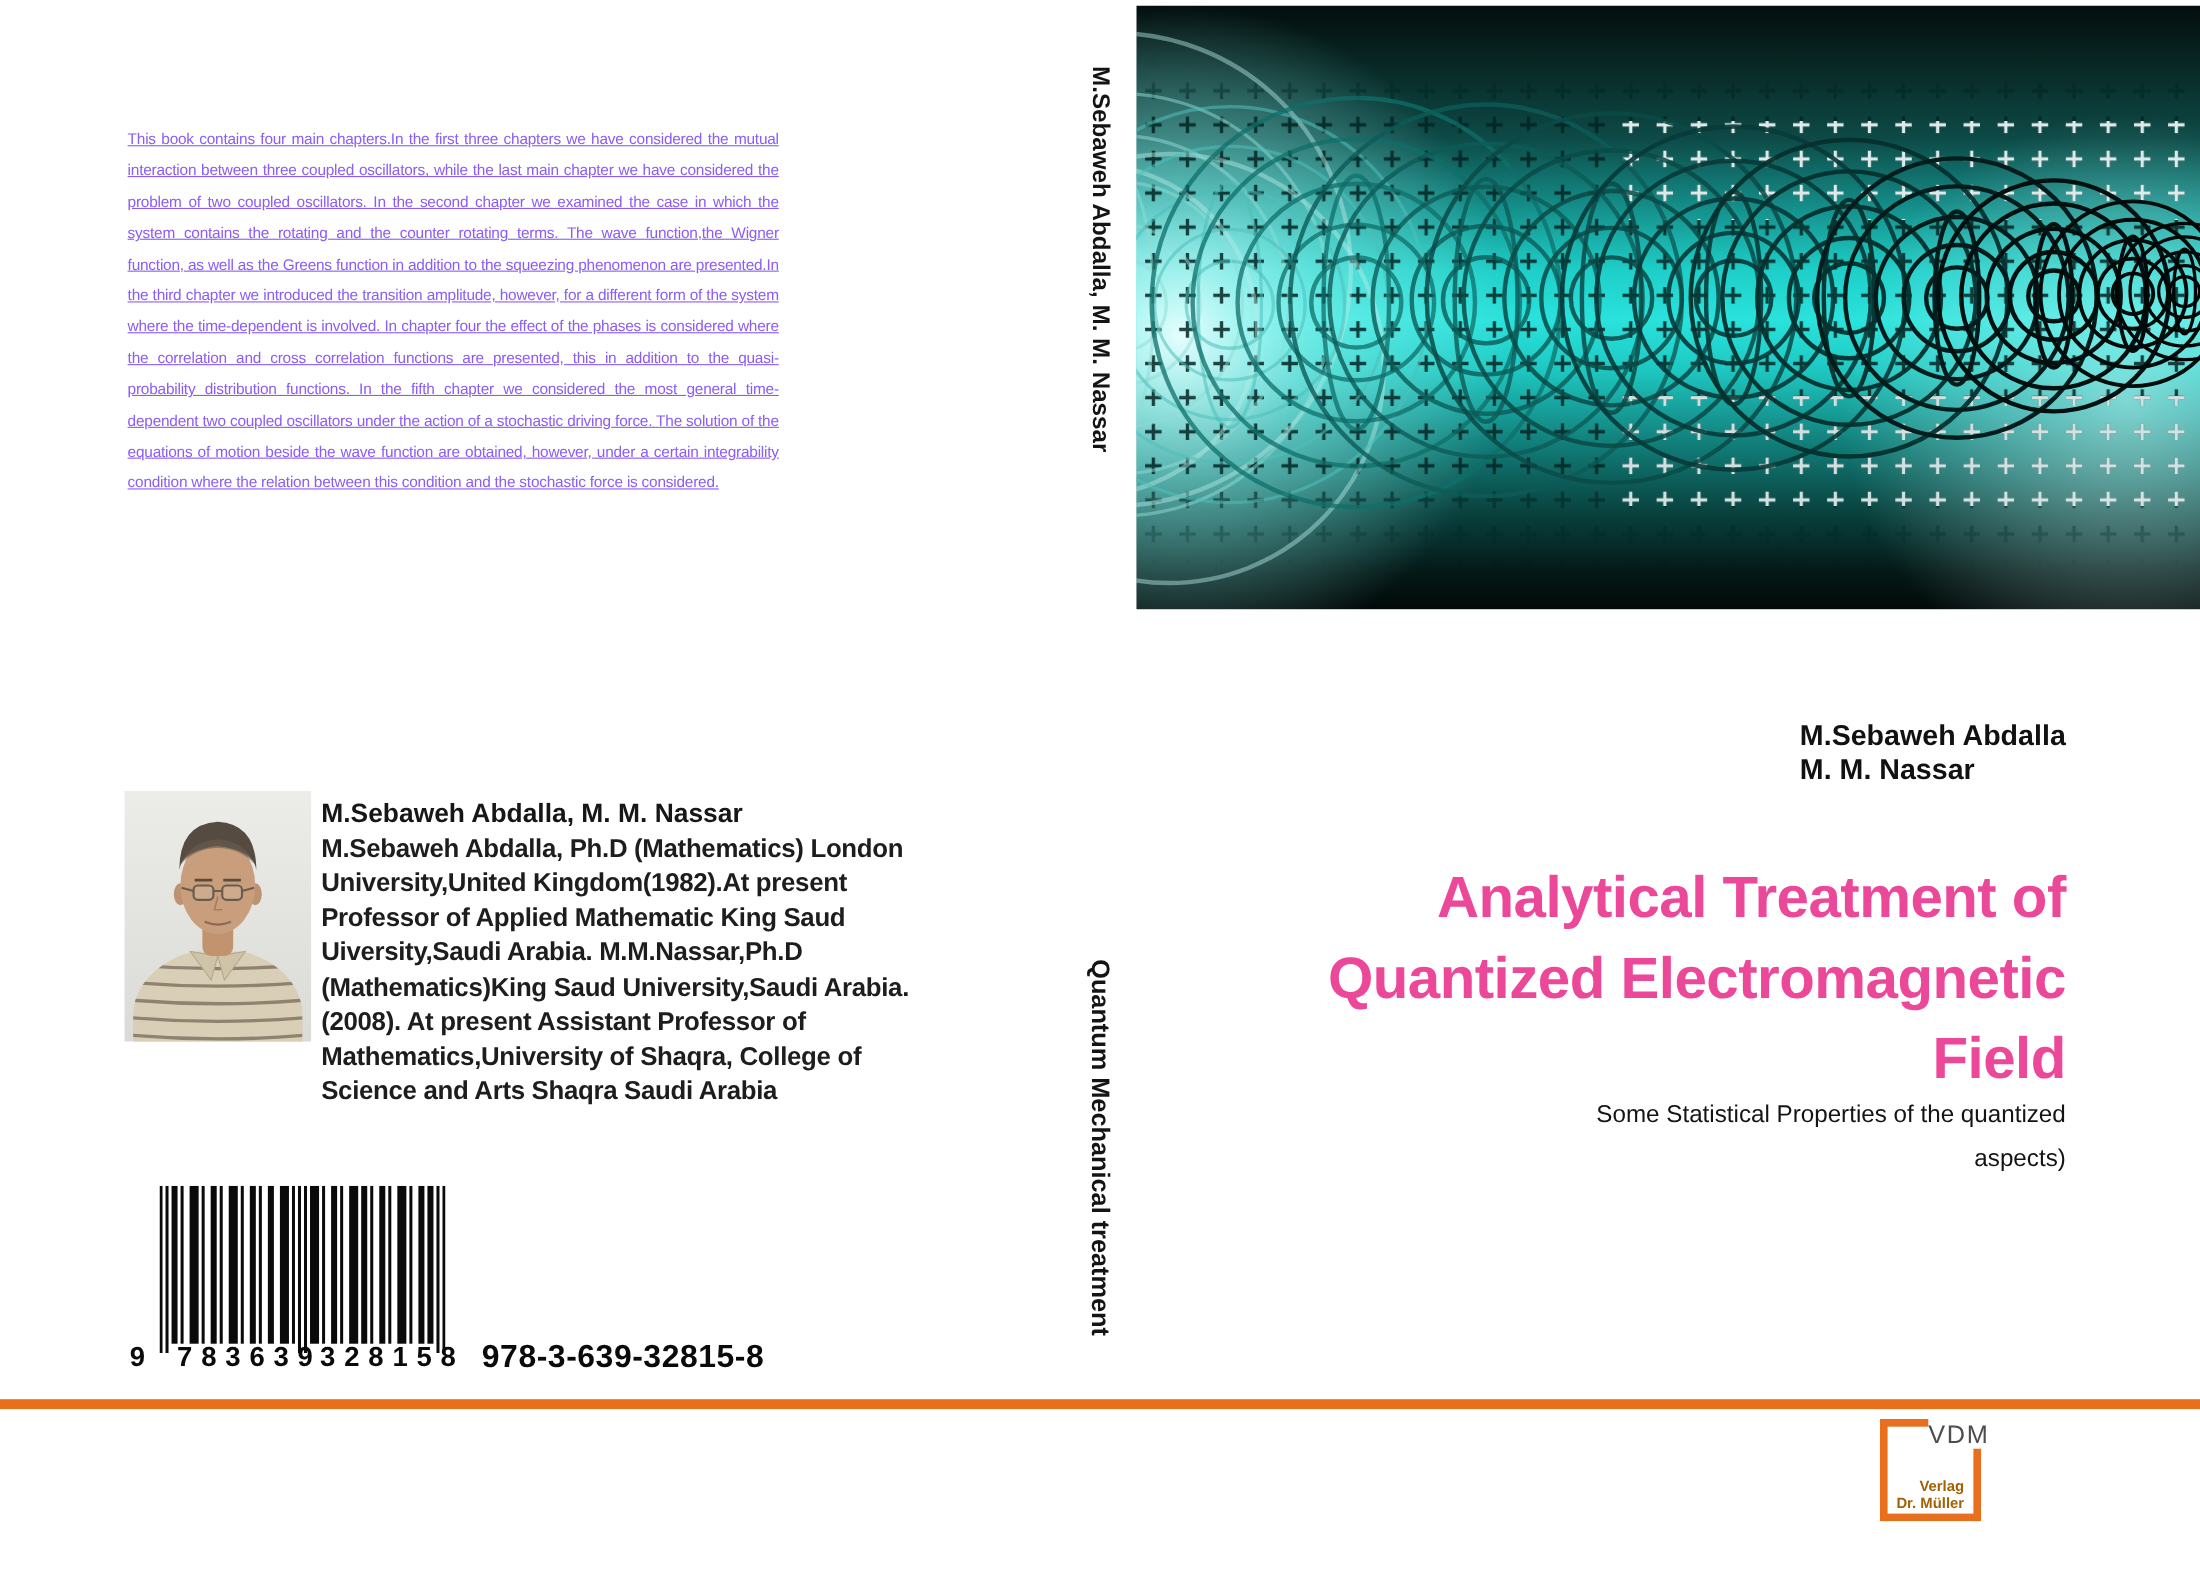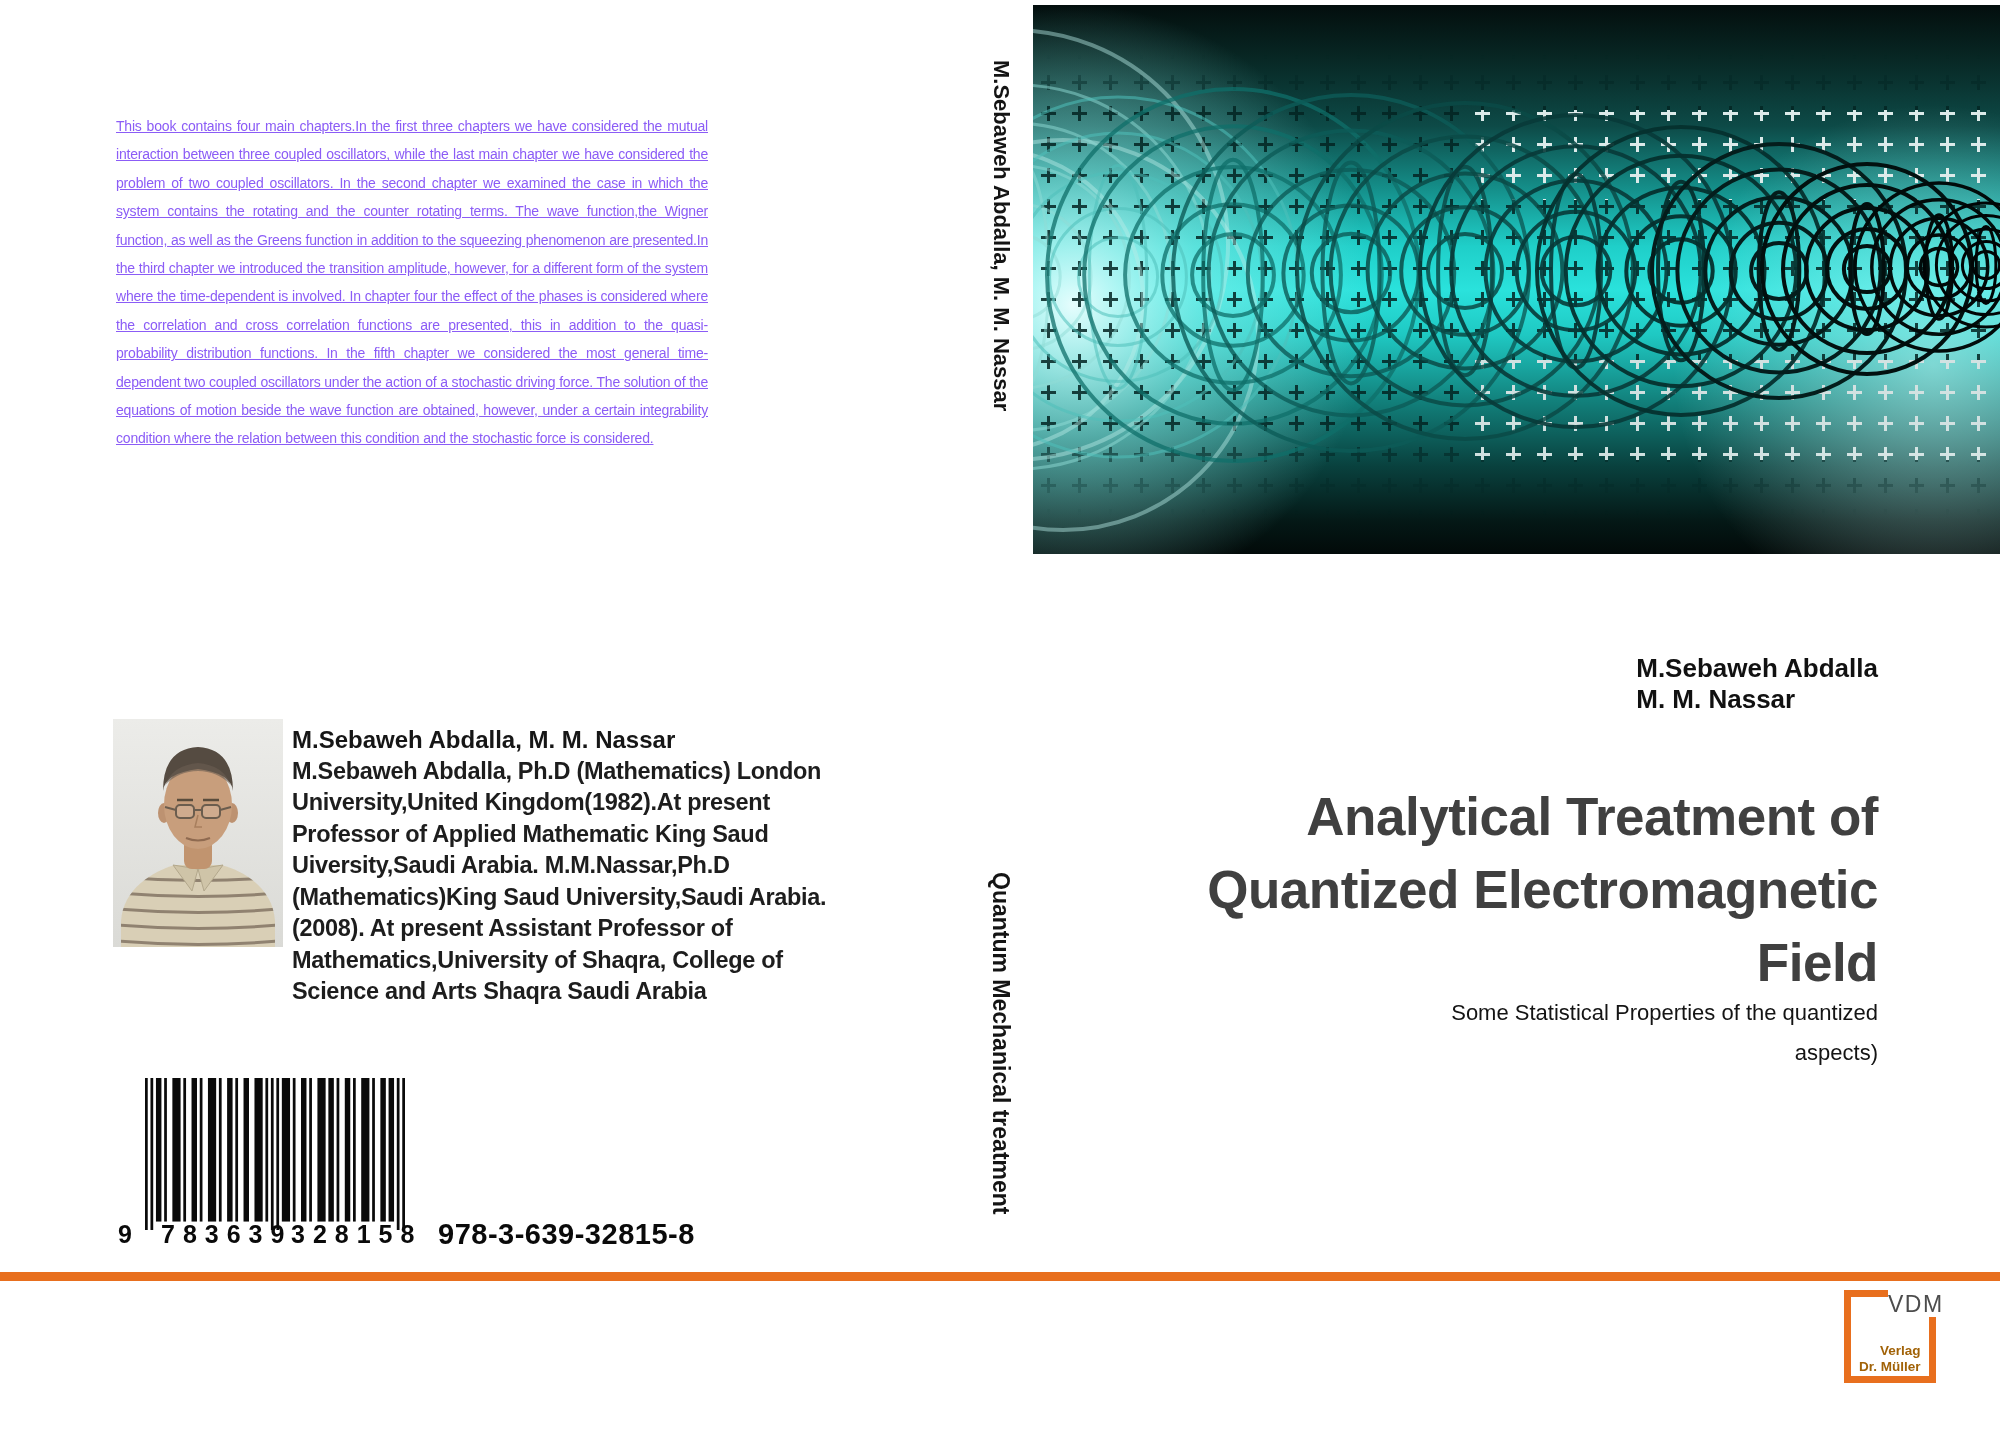--- a/index.html
+++ b/index.html
@@ -28,29 +28,29 @@
   .spine-txt{writing-mode:vertical-rl;font-weight:bold;color:#141414;white-space:nowrap;}
   .spine-top{left:988px;top:60px;height:380px;font-size:22px;}
   .spine-bottom{left:987px;top:872px;height:345px;font-size:23px;}
 
   
   .cover-art{left:1033px;top:5px;width:967px;height:549px;}
   .cover-art svg{display:block;}
   .fc-authors{right:122px;top:653px;font-weight:bold;
               font-size:26px;line-height:31px;color:#111;}
   .fc-title{right:122px;top:780px;left:1055px;text-align:right;font-weight:bold;
-            font-size:53px;line-height:73px;color:#404040;margin:0;letter-spacing:-0.5px;}
+            font-size:53px;line-height:73px;color:#ec4899;margin:0;letter-spacing:-0.5px;}
   .fc-title span{display:block;}
   .fc-sub{right:122px;top:993px;left:1055px;text-align:right;font-weight:normal;
           font-size:22px;line-height:39.5px;color:#141414;}
   .fc-sub span{display:block;}
 
   
   .rule{left:0;top:1272px;width:2000px;height:9px;}
-  .vdm{left:1844px;top:1290px;width:92px;height:93px;}
+  .vdm{left:1709px;top:1290px;width:92px;height:93px;}
   .vdm svg{position:absolute;left:0;top:0;}
   .vdm-word{position:absolute;left:44px;top:1px;width:48px;font-size:23px;
             letter-spacing:1.5px;color:#4d4d4d;font-weight:normal;}
   .vdm-name{position:absolute;left:15px;top:53px;font-size:13.5px;line-height:15.5px;font-weight:bold;}
 </style>
 </head>
 <body>
 
 <div class="abs blurb">This book contains four main chapters.In the first three chapters we have considered the mutual interaction between three coupled oscillators, while the last main chapter we have considered the problem of two coupled oscillators. In the second chapter we examined the case in which the system contains the rotating and the counter rotating terms. The wave function,the Wigner function, as well as the Greens function in addition to the squeezing phenomenon are presented.In the third chapter we introduced the transition amplitude, however, for a different form of the system where the time-dependent is involved. In chapter four the effect of the phases is considered where the correlation and cross correlation functions are presented, this in addition to the quasi-probability distribution functions. In the fifth chapter we considered the most general time-dependent two coupled oscillators under the action of a stochastic driving force. The solution of the equations of motion beside the wave function are obtained, however, under a certain integrability condition where the relation between this condition and the stochastic force is considered.</div>
 

